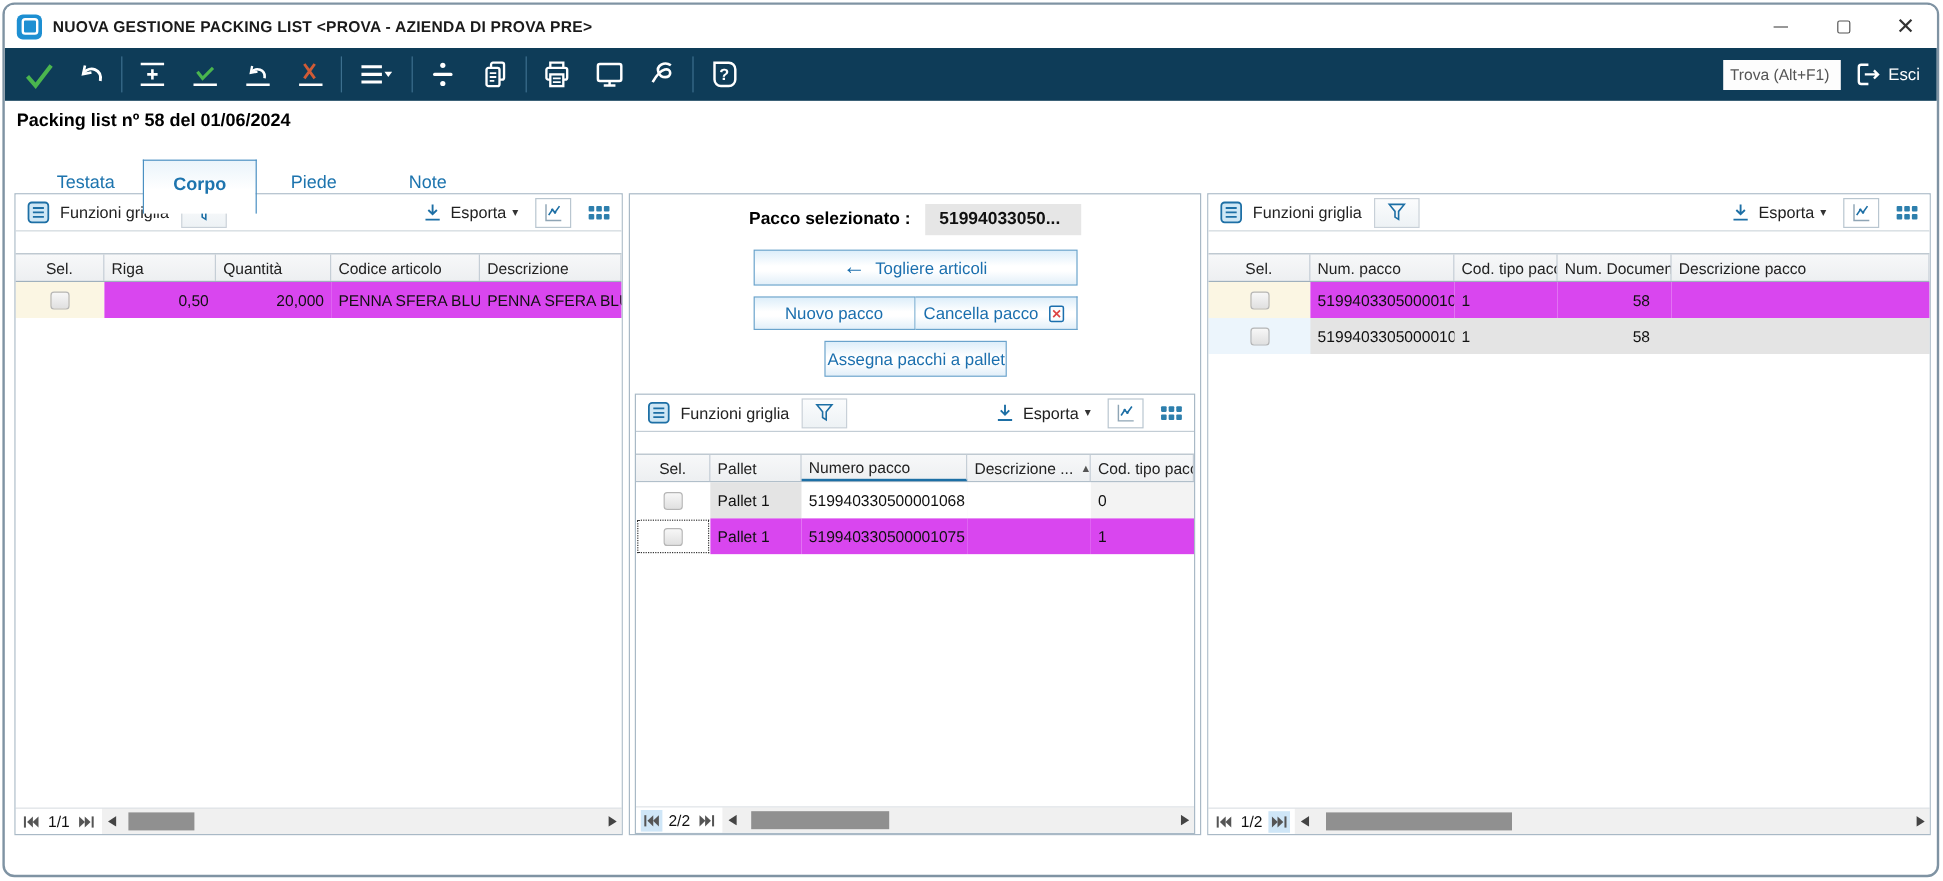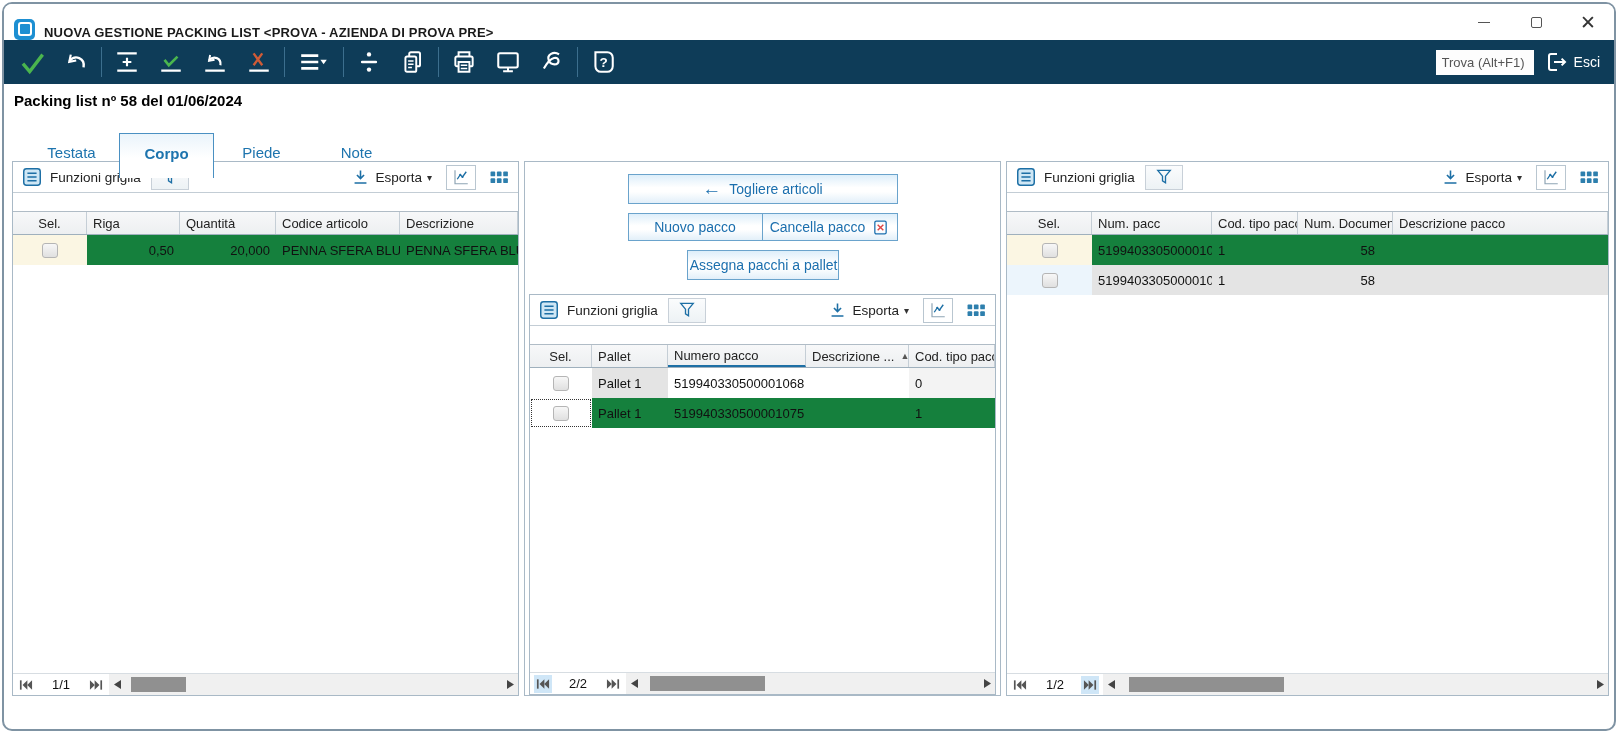--- a/index.html
+++ b/index.html
@@ -3,21 +3,21 @@
 <meta charset="utf-8">
 <style>
   * { margin:0; padding:0; box-sizing:border-box; }
   html,body { width:1619px; height:734px; background:#fff; font-family:"Liberation Sans", sans-serif; }
   .window {
     position:absolute; left:2px; top:2px; width:1614px; height:729px;
     border:2px solid #7f93a3; border-radius:10px; background:#fff; overflow:hidden;
   }
   
   .titlebar { position:absolute; left:0; top:0; right:0; height:36px; background:#fff;
-    display:flex; align-items:flex-end; padding-left:10px; }
+    display:flex; align-items:center; padding-left:10px; }
   .appicon { width:21px; height:21px; background:#1d8fd2; border-radius:5px; position:relative; margin-right:9px; flex:0 0 auto; }
   .appicon::after { content:""; position:absolute; left:4px; top:3px; width:10px; height:10px;
     border:2.5px solid #fff; border-radius:3px; }
   .wtitle { font-size:13px; font-weight:600; color:#1a1a1a; letter-spacing:.2px; }
   .wincontrols { margin-left:auto; display:flex; align-items:center; height:100%; }
   .winbtn { width:52px; height:100%; display:flex; align-items:center; justify-content:center; color:#444; cursor:default; }
   .glyph-min { width:12px; border-top:1.6px solid #555; display:inline-block; }
   .glyph-max { width:11px; height:11px; border:1.6px solid #555; border-radius:2px; display:inline-block; }
   .glyph-close { font-size:19px; line-height:19px; color:#333; }
   
@@ -60,27 +60,27 @@
   .hcell { font-size:13px; color:#222; display:flex; align-items:center; padding:0 6px;
     border-right:1px solid #c5ced6; overflow:hidden; white-space:nowrap; }
   .hcell.center { justify-content:center; }
   .grow { display:flex; height:30px; align-items:stretch; flex:0 0 auto; }
   .gcell { font-size:13px; color:#111; display:flex; align-items:center; padding:0 6px;
     overflow:hidden; white-space:nowrap; }
   .gcell.num { justify-content:flex-end; }
   .gbody-space { flex:1; background:#fff; }
   .checkbox { width:16px; height:15px; border:1px solid #b5b5b5; border-radius:3px;
     background:linear-gradient(#f7f7f7,#e0e0e0); margin:auto; }
-  .selblue { background:#15803d; }
+  .selblue { background:#d946ef; }
   .selcream { background:#fbf6e3; }
   .sort-underline { border-bottom:2px solid #1d6fa5; }
   .sorticon { font-size:9px; color:#555; margin-left:6px; }
   
   .pagebar { height:22px; display:flex; align-items:stretch; border-top:1px solid #d7dde2; flex:0 0 auto; }
-  .pager { display:flex; align-items:center; padding:0 4px; gap:17px; background:#fff; }
+  .pager { display:flex; align-items:center; padding:0 4px; gap:5px; background:#fff; }
   .pagerbtn { width:18px; height:18px; display:flex; align-items:center; justify-content:center; }
   .pagerbtn.hl { background:#cfe6f7; }
   .pagetext { font-size:13px; color:#111; }
   .scrollx { flex:1; background:#f0f0f0; display:flex; align-items:center; }
   .sarrow { width:16px; height:100%; display:flex; align-items:center; justify-content:center; }
   .strack { flex:1; height:100%; position:relative; }
   .sthumb { position:absolute; top:3px; height:15px; background:#909090; }
   
   .packrow { display:flex; align-items:center; justify-content:center; gap:12px; margin-top:8px; }
   .packlabel { font-size:14.5px; font-weight:bold; color:#000; }
@@ -320,20 +320,24 @@
         <div class="sarrow">
             <svg width="7" height="9" viewBox="0 0 7 9">
               <polygon points="0,0 7,4.5 0,9" fill="#444"></polygon>
             </svg>
           </div>
       </div>
     </div>
   </div>
 
   <div class="panel panel-center">
+    <div class="packrow">
+      <span class="packlabel">Pacco selezionato :</span>
+      <span class="packvalue">51994033050...</span>
+    </div>
     <div class="cbuttons">
       <div class="cbtn">
         <span class="bigarrow">←</span>
         <span>Togliere articoli</span>
       </div>
       <div class="cbtn-half-row">
         <div class="cbtn-half">
           <span>Nuovo pacco</span>
         </div>
         <div class="cbtn-half">
@@ -486,21 +490,21 @@
           <rect x="10.5" y="3" width="5.5" height="5.5" rx="1" fill="#2d7fad"></rect>
           <rect x="18" y="3" width="5.5" height="5.5" rx="1" fill="#2d7fad"></rect>
           <rect x="3" y="11" width="5.5" height="5.5" rx="1" fill="#2d7fad"></rect>
           <rect x="10.5" y="11" width="5.5" height="5.5" rx="1" fill="#2d7fad"></rect>
           <rect x="18" y="11" width="5.5" height="5.5" rx="1" fill="#2d7fad"></rect>
         </svg>
     </div>
     <div class="groupgap"></div>
     <div class="gheader">
       <div class="hcell center rg-c0">Sel.</div>
-      <div class="hcell rg-c1">Num. pacc</div>
+      <div class="hcell rg-c1">Num. pacco</div>
       <div class="hcell rg-c2">Cod. tipo pacco</div>
       <div class="hcell rg-c3">Num. Documento</div>
       <div class="hcell rg-c4">Descrizione pacco</div>
     </div>
     <div class="grow">
       <div class="gcell rg-c0 selcream">
           <span class="checkbox"></span>
         </div>
       <div class="gcell rg-c1 selblue">519940330500001075</div>
       <div class="gcell rg-c2 selblue">1</div>

